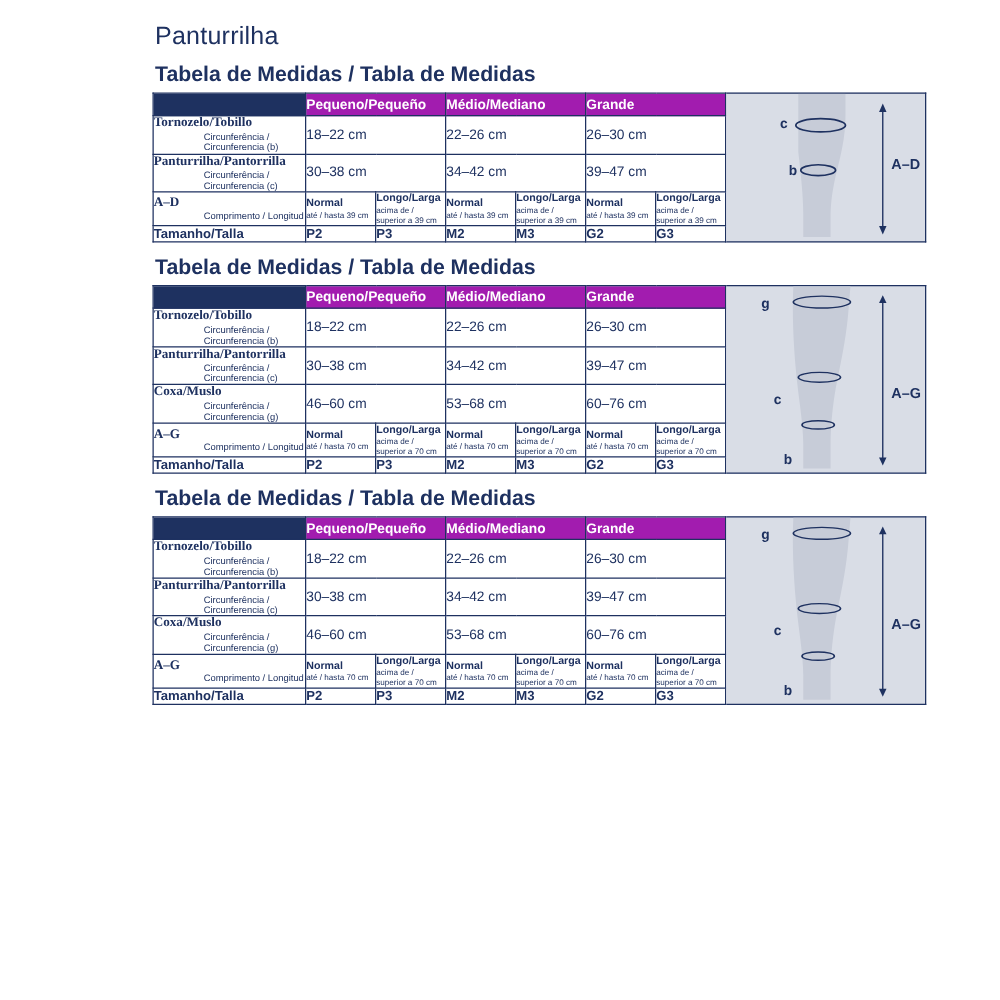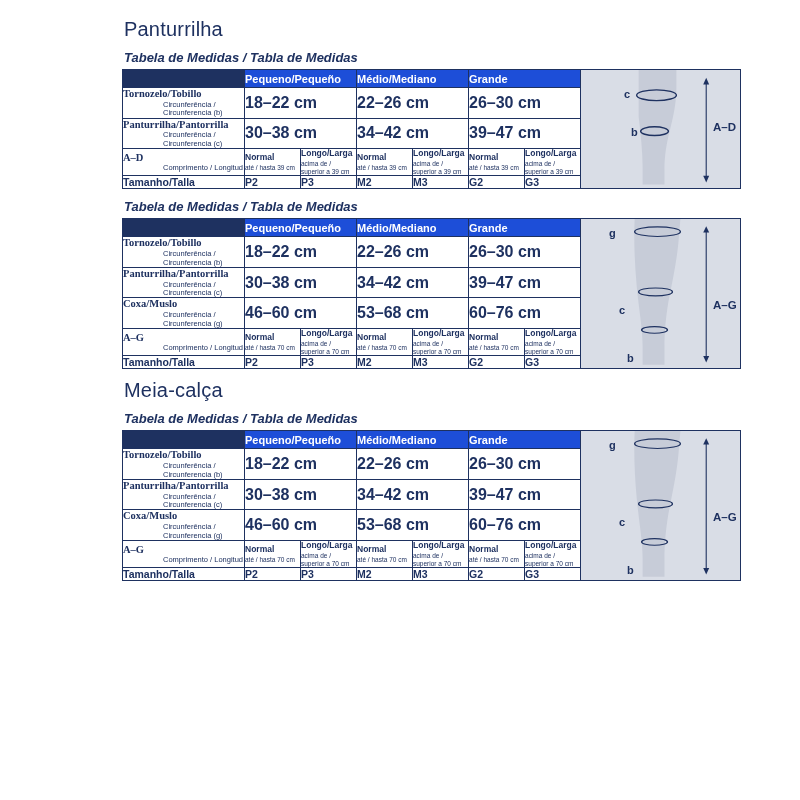--- a/index.html
+++ b/index.html
@@ -25,42 +25,41 @@
     margin-bottom: 10px;
   }
   .sec-title {
     font-size: 20px;
     font-weight: normal;
     color: #1e3160;
     margin: 0 0 9px 2px;
     letter-spacing: .2px;
   }
   .sec-sub {
-    font-size: 13px;
+    font-size: 17px;
     font-weight: bold;
     color: #1e3160;
     margin: 0 0 4px 2px;
-    font-style: italic;
   }
   .sec-body {
     display: flex;
     align-items: stretch;
   }
   table.meas {
     border-collapse: collapse;
     table-layout: fixed;
     border: 1px solid #1e3160;
   }
   table.meas td, table.meas th {
     border: 1px solid #1e3160;
     padding: 0;
     vertical-align: middle;
   }
   .hd {
-    background: #1d4ed8;
+    background: #a21caf;
     color: #ffffff;
     font-size: 11px;
     font-weight: bold;
     text-align: left;
     padding: 5px 6px 5px 7px;
     height: 17px;
   }
   .hd.blank {
     background: #1e3160;
   }
@@ -77,22 +76,22 @@
   }
   .rowlabel .l2 {
     font-size: 7.5px;
     font-weight: normal;
     color: #1e3160;
     display: block;
     margin-top: 1px;
     margin-left: 40px;
   }
   .val {
-    font-size: 16px;
-    font-weight: bold;
+    font-size: 11px;
+    font-weight: normal;
     color: #1e3160;
     padding: 4px 5px 4px 7px;
   }
   .sub {
     font-size: 8.5px;
     font-weight: bold;
     color: #1e3160;
     padding: 3px 3px 1px 5px;
     line-height: 1.15;
   }
@@ -342,21 +341,20 @@
         </svg>
         <div class="lp-label" style="left:28px; top:8px;">g</div>
         <div class="lp-label" style="left:38px; top:85px;">c</div>
         <div class="lp-label" style="left:46px; top:133px;">b</div>
         <div class="lp-len" style="left:132px; top:80px;">A–G</div>
       </div>
     </div>
   </div>
 
   <div class="section">
-    <h2 class="sec-title">Meia-calça</h2>
     <div class="sec-sub">Tabela de Medidas / Tabla de Medidas</div>
     <div class="sec-body">
       <table class="meas" style="width:458px;">
         <colgroup>
           <col style="width:122px">
             <col style="width:56px">
             <col style="width:56px">
           <col style="width:56px">
             <col style="width:56px">
             <col style="width:56px">

